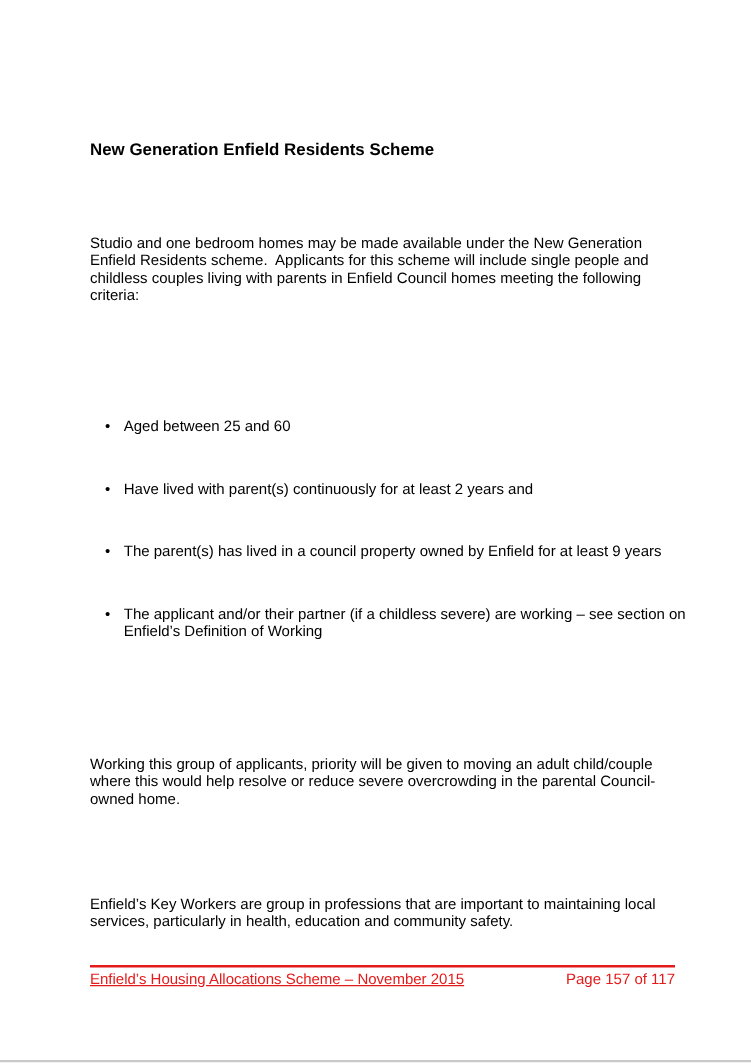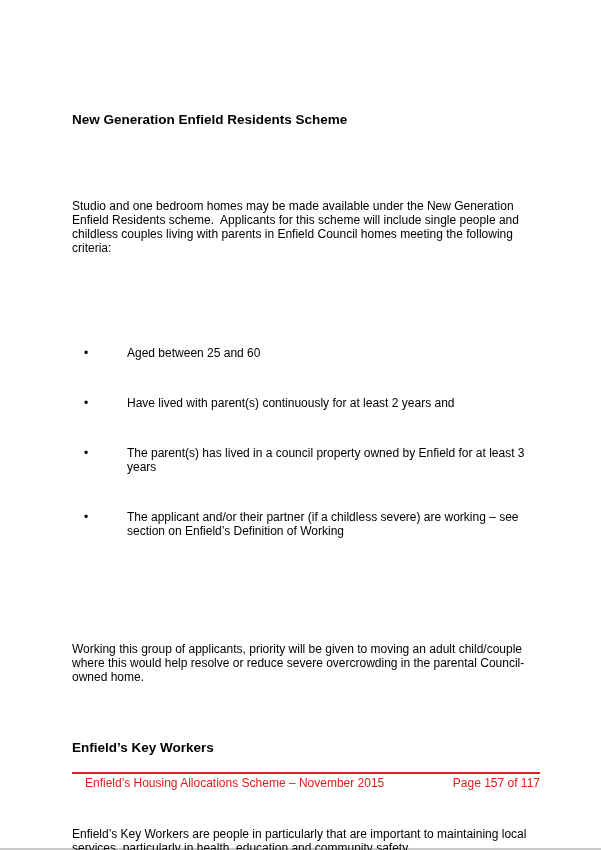--- a/index.html
+++ b/index.html
@@ -23,51 +23,51 @@
     font-size: 12px;
     line-height: 14px;
     white-space: pre-wrap;
   }
   h1, h2 {
     font-size: 13.5px;
     line-height: 15px;
     font-weight: bold;
     margin: 0 0 18px 0;
   }
-  p { margin: 12px 0 14px 0; }
+  p { margin: 0 0 14px 0; }
   ul.criteria {
     list-style: none;
     margin: 7px 0 14px 0;
     padding-left: 12px;
   }
   ul.criteria li {
     display: flex;
     margin-bottom: 8px;
   }
   ul.criteria li .bullet {
     flex: 0 0 15px;
     width: 15px;
     font-size: 12px;
   }
-  ul.criteria li .li-text { flex: 1; margin-left: 28px; }
+  ul.criteria li .li-text { flex: 1; }
   .footer {
     position: absolute;
     left: 72px;
     right: 61px;
     top: 772px;
     border-top: 2px solid #e41b1b;
     padding-top: 2px;
     display: flex;
     justify-content: space-between;
     color: #e41b1b;
     font-size: 12px;
     line-height: 14px;
     white-space: pre;
   }
-  .footer .footer-left { margin-left: 13px; }
+  .footer .footer-left { margin-left: 0; text-decoration: underline; }
 </style>
 </head>
 <body>
 
 <div class="page">
   <div class="content">
 
     <h1>New Generation Enfield Residents Scheme</h1>
 
     <p>Studio and one bedroom homes may be made available under the New Generation Enfield Residents scheme.  Applicants for this scheme will include single people and childless couples living with parents in Enfield Council homes meeting the following criteria:</p>
@@ -76,33 +76,32 @@
       <li>
         <span class="bullet">•</span>
         <span class="li-text">Aged between 25 and 60</span>
       </li>
       <li>
         <span class="bullet">•</span>
         <span class="li-text">Have lived with parent(s) continuously for at least 2 years and</span>
       </li>
       <li>
         <span class="bullet">•</span>
-        <span class="li-text">The parent(s) has lived in a council property owned by Enfield for at least 3 years</span>
+        <span class="li-text">The parent(s) has lived in a council property owned by Enfield for at least 9 years</span>
       </li>
       <li>
         <span class="bullet">•</span>
         <span class="li-text">The applicant and/or their partner (if a childless severe) are working – see section on Enfield’s Definition of Working</span>
       </li>
     </ul>
 
     <p>Working this group of applicants, priority will be given to moving an adult child/couple where this would help resolve or reduce severe overcrowding in the parental Council-owned home.</p>
 
-    <h2>Enfield’s Key Workers</h2>
 
-    <p>Enfield’s Key Workers are people in particularly that are important to maintaining local services, particularly in health, education and community safety.</p>
+    <p>Enfield’s Key Workers are group in professions that are important to maintaining local services, particularly in health, education and community safety.</p>
 
     
 
     
 
     
 
     
 
     

